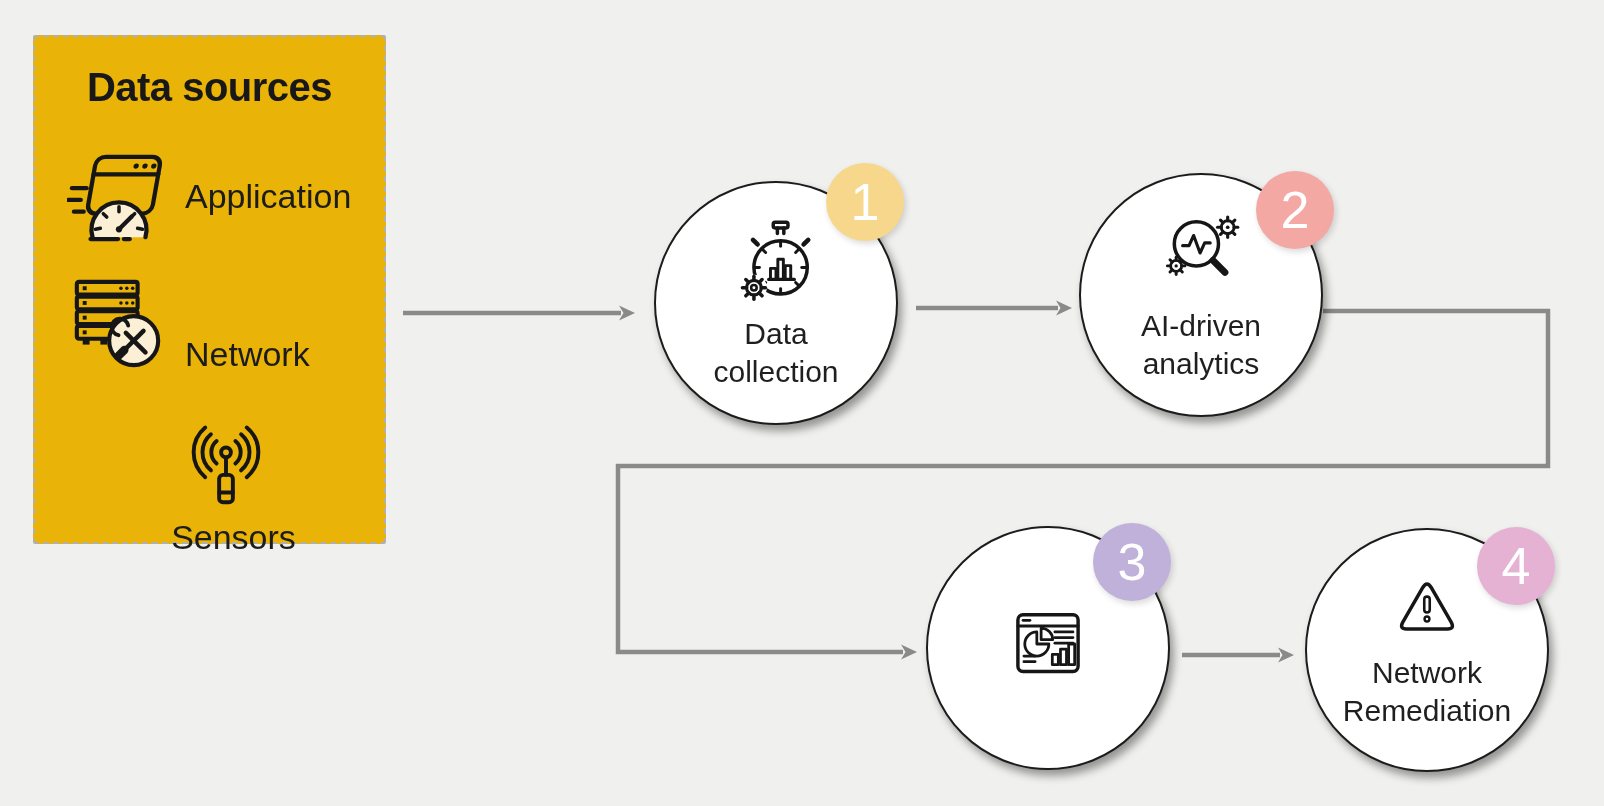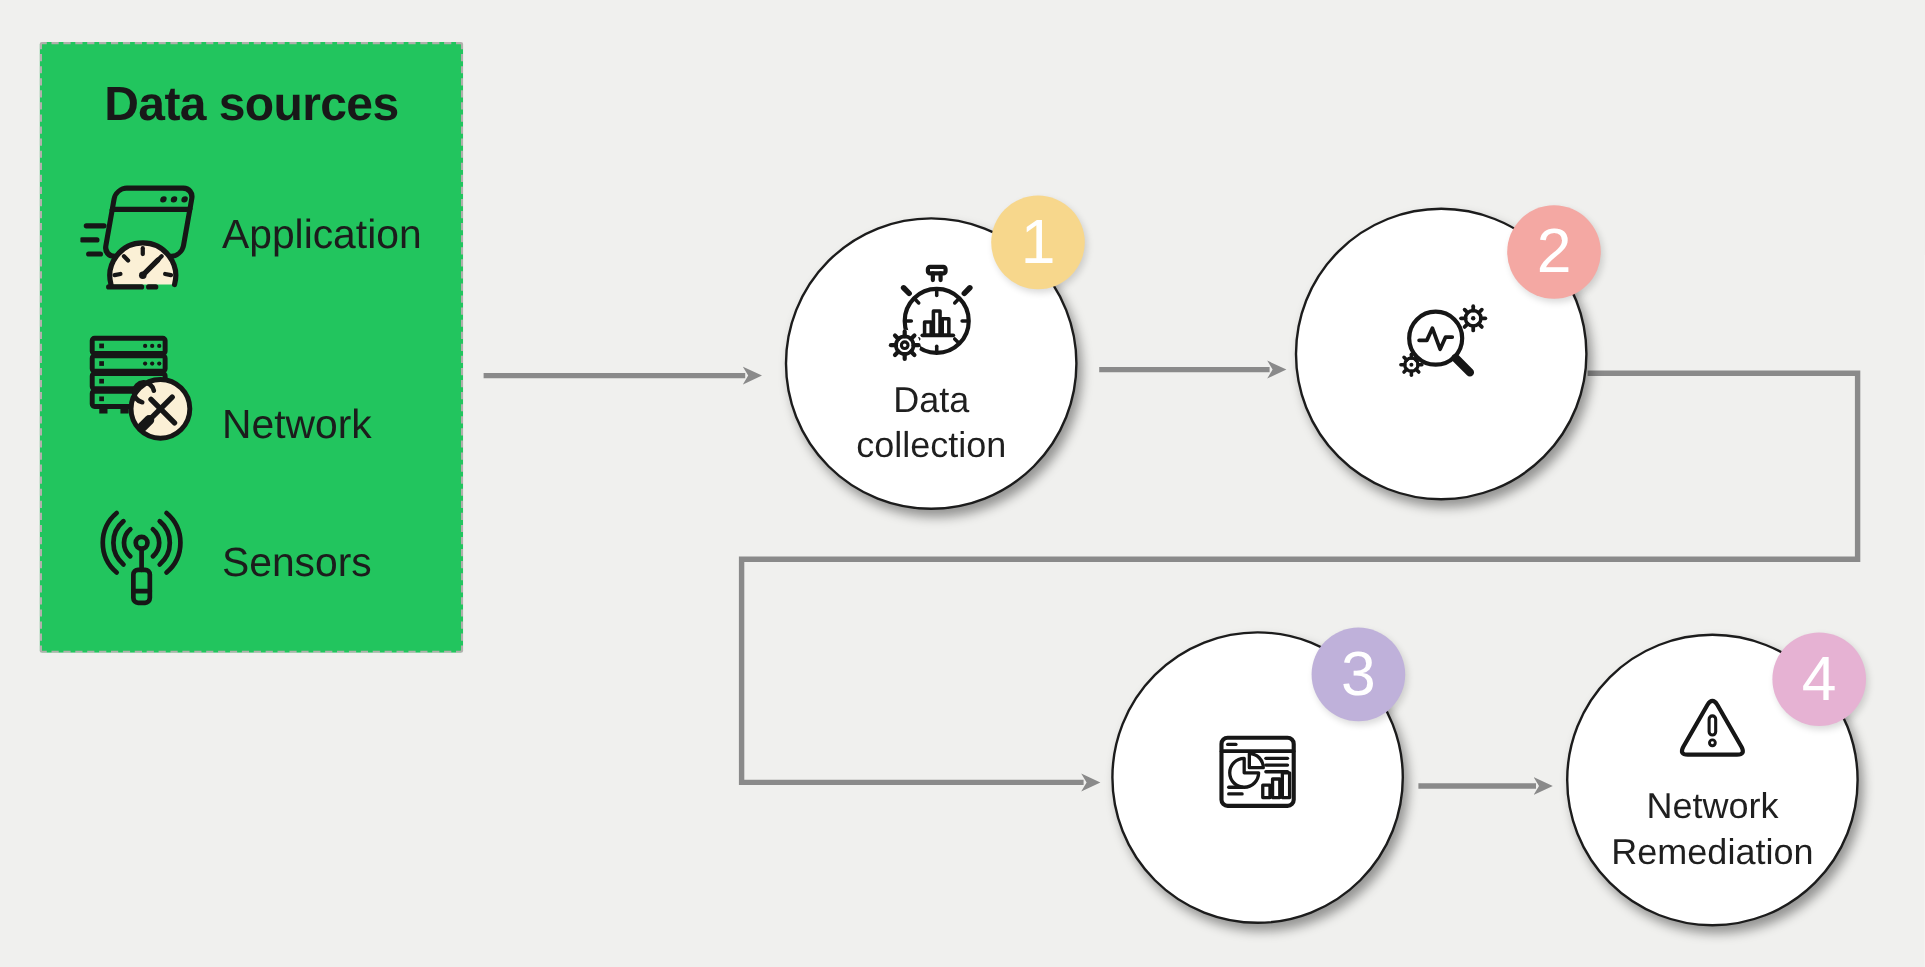--- a/index.html
+++ b/index.html
@@ -11,21 +11,21 @@
 
   
   .panel{position:absolute;left:33px;top:35px;width:353px;height:509px;box-sizing:border-box;
          background:#fbf0d6;border:2px dashed #b1b0ac;border-radius:2px;}
   .panel-title{margin-top:26px;text-align:center;font-size:40px;font-weight:700;color:#181818;line-height:48px;letter-spacing:-0.5px;}
   .source-item{display:flex;align-items:center;margin-left:32px;}
   .source-item .src-icon{width:102px;height:98px;flex:0 0 auto;}
   .src-label{font-size:34px;color:#1c1c1c;margin-left:16px;white-space:nowrap;}
   .item-1{margin-top:36px;}
   .item-2{margin-top:31px;align-items:flex-end;}
-  .item-3{margin-top:46px;}
+  .item-3{margin-top:46px;flex-direction:column;}
 
   
   .step{position:absolute;width:244px;height:244px;}
   .step-node{position:absolute;left:0;top:0;width:244px;height:244px;box-sizing:border-box;border-radius:50%;
              background:#ffffff;border:2.5px solid #1c1c1c;box-shadow:4px 6px 9px rgba(0,0,0,0.38);
              display:flex;flex-direction:column;align-items:center;justify-content:center;}
   .step-icon{flex:0 0 auto;margin-bottom:8px;}
   .step-label{width:178px;text-align:center;font-size:30px;line-height:38px;color:#1f1f1f;}
   .badge{position:absolute;width:78px;height:78px;border-radius:50%;display:flex;align-items:center;justify-content:center;
          color:#ffffff;font-size:52px;font-weight:400;box-shadow:2px 3px 6px rgba(0,0,0,0.15);}
@@ -46,21 +46,21 @@
       </marker>
     </defs>
     <g stroke="#8a8a8a" stroke-width="4.5" fill="none">
       <path d="M403 313 H621" marker-end="url(#ah)"></path>
       <path d="M916 308 H1058" marker-end="url(#ah)"></path>
       <path d="M1323 311 H1548 V466 H618 V652 H903" marker-end="url(#ah)"></path>
       <path d="M1182 655 H1280" marker-end="url(#ah)"></path>
     </g>
   </svg>
 
-  <div class="panel" style="background-color: #22c55e;">
+  <div class="panel" style="background-color: #eab308;">
     <div class="panel-title">Data sources</div>
 
     <div class="source-item item-1">
       <svg class="src-icon" viewBox="0 0 104 100">
         <g fill="none" stroke="#161616" stroke-width="4.4" stroke-linecap="round" stroke-linejoin="round">
           <g transform="translate(14 0) skewX(-10)">
             <rect x="18" y="10" width="66" height="58" rx="9"></rect>
             <path d="M18 28 H84"></path>
             <g fill="#161616" stroke="none">
               <circle cx="60" cy="19.5" r="2.7"></circle>
@@ -211,20 +211,21 @@
             <path d="M23 58 L23 54.5"></path>
               <path d="M27.2 59.8 L29.7 57.3"></path>
           </g>
           <circle cx="23" cy="64" r="6" stroke-width="3"></circle>
           <circle cx="23" cy="64" r="1.8" fill="#161616" stroke="none"></circle>
           <circle cx="45" cy="40" r="24" fill="#ffffff"></circle>
           <path d="M30 42 H37 L42 31 L49 50 L54 39 H60" stroke-width="3.4"></path>
           <path d="M63 58 L76 71" stroke-width="7.5"></path>
         </g>
       </svg>
+      <div class="step-label">AI-driven analytics</div>
     </div>
     <div class="badge" style="background-color: rgb(244, 168, 163);">
       <span>2</span>
     </div>
   </div>
 
   <div class="step s3">
     <div class="step-node">
       <svg class="step-icon" width="86" height="86" viewBox="0 0 100 100">
         <g fill="none" stroke="#161616" stroke-width="4" stroke-linecap="round" stroke-linejoin="round">

